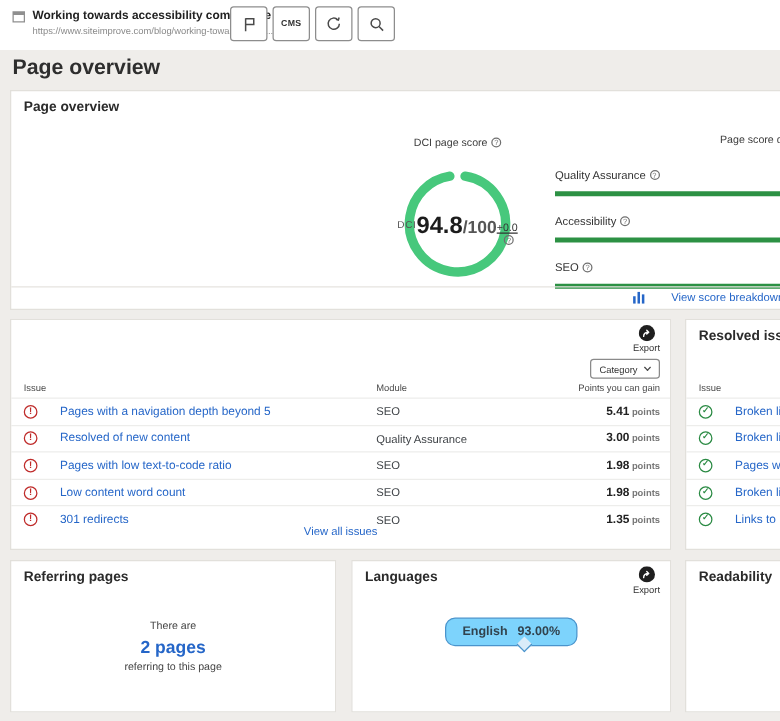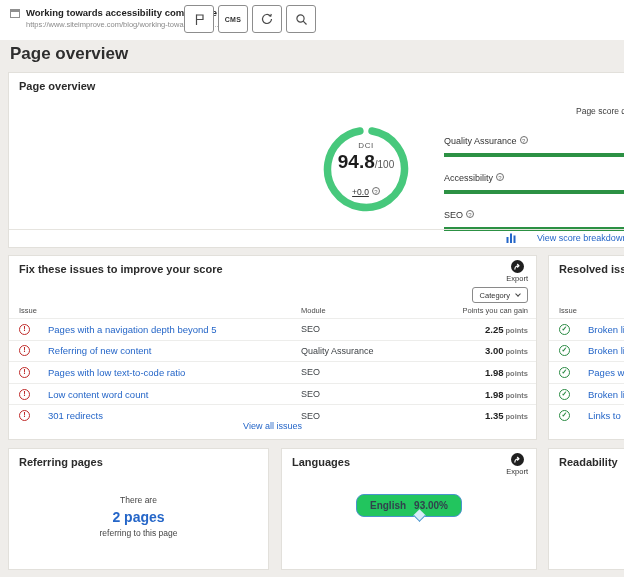--- a/index.html
+++ b/index.html
@@ -28,24 +28,24 @@
   .fix-card        { left:8px;  top:255px; width:529px; height:185px; }
   .resolved-card   { left:548px;top:255px; width:300px; height:185px; }
   .referring-card  { left:8px;  top:448px; width:261px; height:122px; }
   .languages-card  { left:281px;top:448px; width:256px; height:122px; }
   .readability-card{ left:548px;top:448px; width:300px; height:122px; }
 
   
   .gauge-sec { position:absolute; left:282px; top:36px; width:150px; text-align:center; }
   .gauge-label { font-size:8.5px; color:#3c3c3c; }
   .gauge-wrap { position:relative; width:86px; height:86px; margin:17px auto 0; }
-  .gauge-center { position:absolute; inset:0; display:flex; flex-direction:column; align-items:center; justify-content:center; }
+  .gauge-center { position:absolute; inset:0; display:flex; align-items:center; justify-content:center; }
   .g-dci { font-size:8px; color:#555; letter-spacing:.5px; }
   .g-score { font-size:19px; font-weight:bold; color:#1c1c1c; line-height:1; margin-top:2px; }
-  .g-max { font-size:10px; font-weight:normal; color:#555; }
+  .g-max { font-size:14px; font-weight:bold; color:#555; }
   .g-delta { font-size:8.5px; color:#333; margin-top:16px;text-decoration:underline; }
 
   
   .breakdown { position:absolute; left:435px; top:33px; width:300px; }
   .bd-title { position:absolute; left:132px; top:0; font-size:8.5px; color:#3c3c3c; white-space:nowrap; }
   .metric { position:absolute; left:0; width:300px; }
   .metric-0 { top:24px; } .metric-1 { top:61px; } .metric-2 { top:98px; }
   .metric .lbl { font-size:9px; color:#333; }
   .metric .bar { margin-top:5px; height:4px; background:#2c9144; width:100%; }
   .ov-divider { position:absolute; top:156px; left:0; width:100%; border-top:1px solid #e6e4df; }
@@ -85,21 +85,21 @@
   .viewall { position:absolute; bottom:6px; left:0; width:100%; text-align:center; }
 
   
   .ref-body { position:absolute; top:46px; left:0; width:100%; text-align:center; }
   .ref-line { font-size:8.5px; color:#444; }
   .ref-count { font-size:14px; font-weight:bold; color:#2566c8; margin:4px 0 3px; cursor:pointer; }
   .ref-footer { position:absolute; bottom:7px; left:0; width:100%; text-align:center; }
 
   
   .bubble-wrap { position:absolute; top:45px; left:0; width:100%; display:flex; justify-content:center; }
-  .bubble { position:relative; padding:5px 13px; border:1.7px solid #4a94cc; border-radius:8px; background:#22c55e;
+  .bubble { position:relative; padding:5px 13px; border:1.7px solid #4a94cc; border-radius:8px; background:#7dd3fc;
             font-size:10px; font-weight:bold; color:#31424d; white-space:nowrap; }
   .bubble .pct { margin-left:8px; }
   .tail { position:absolute; left:56%; top:100%; margin-top:-5px; width:9px; height:9px; background:#d9ecf9;
           border-right:1.7px solid #4a94cc; border-bottom:1.7px solid #4a94cc; transform:rotate(45deg); }
 </style>
 </head>
 <body>
 
 <div id="root">
 
@@ -133,20 +133,23 @@
       </svg>
     </div>
   </div>
 
   <div class="h1">Page overview</div>
 
   <div class="card overview-card">
     <div class="card-title">Page overview</div>
 
     <div class="gauge-sec">
+      <div class="gauge-label">
+        <span>DCI page score</span><span class="info"></span>
+      </div>
       <div class="gauge-wrap">
         <svg width="86" height="86" viewBox="0 0 86 86">
           <circle cx="43" cy="43" r="38.5" fill="none" stroke="#47c87c" stroke-width="7.5" stroke-linecap="round" stroke-dasharray="229.3 12.6" transform="rotate(-81 43 43)"></circle>
         </svg>
         <div class="gauge-center">
           <div class="g-dci">DCI</div>
           <div class="g-score"><span>94.8</span><span class="g-max">/100</span></div>
           <div class="g-delta"><span>+0.0</span><span class="info"></span></div>
         </div>
       </div>
@@ -173,21 +176,20 @@
       <svg width="11" height="10" viewBox="0 0 11 10">
         <rect x="0.5" y="4" width="2" height="6" fill="#2566c8"></rect>
         <rect x="4" y="0.5" width="2" height="9.5" fill="#2566c8"></rect>
         <rect x="7.5" y="2.5" width="2" height="7.5" fill="#2566c8"></rect>
       </svg>
       <a class="link">View score breakdown</a>
     </div>
   </div>
 
   <div class="card fix-card">
-    <div class="card-title">Fix these issues to improve your score</div>
     <div class="export">
       <svg width="13" height="13" viewBox="0 0 14 14">
         <circle cx="7" cy="7" r="7" fill="#1f1f1f"></circle>
         <path d="M4.2 9.8 C4.2 7.2 5.6 6.2 8.6 6.2 M8.6 6.2 L6.9 4.6 M8.6 6.2 L6.9 7.8" stroke="#fff" stroke-width="1.2" fill="none" stroke-linecap="round"></path>
       </svg>
       <span class="export-label">Export</span>
     </div>
     <div class="category-btn">
       <span>Category</span>
       <span class="chev"></span>
@@ -195,25 +197,25 @@
 
     <div class="th th-issue">Issue</div>
     <div class="th th-module">Module</div>
     <div class="th th-points">Points you can gain</div>
 
     <div class="rows">
       <div class="row">
         <span class="err"></span>
         <a class="link issue-link">Pages with a navigation depth beyond 5</a>
         <span class="module">SEO</span>
-        <span class="points"><span>2.25</span><span class="suffix">points</span></span>
-      </div>
-      <div class="row">
-        <span class="err"></span>
-        <a class="link issue-link">Referring of new content</a>
+        <span class="points"><span>5.41</span><span class="suffix">points</span></span>
+      </div>
+      <div class="row">
+        <span class="err"></span>
+        <a class="link issue-link">Resolved of new content</a>
         <span class="module">Quality Assurance</span>
         <span class="points"><span>3.00</span><span class="suffix">points</span></span>
       </div>
       <div class="row">
         <span class="err"></span>
         <a class="link issue-link">Pages with low text-to-code ratio</a>
         <span class="module">SEO</span>
         <span class="points"><span>1.98</span><span class="suffix">points</span></span>
       </div>
       <div class="row">

